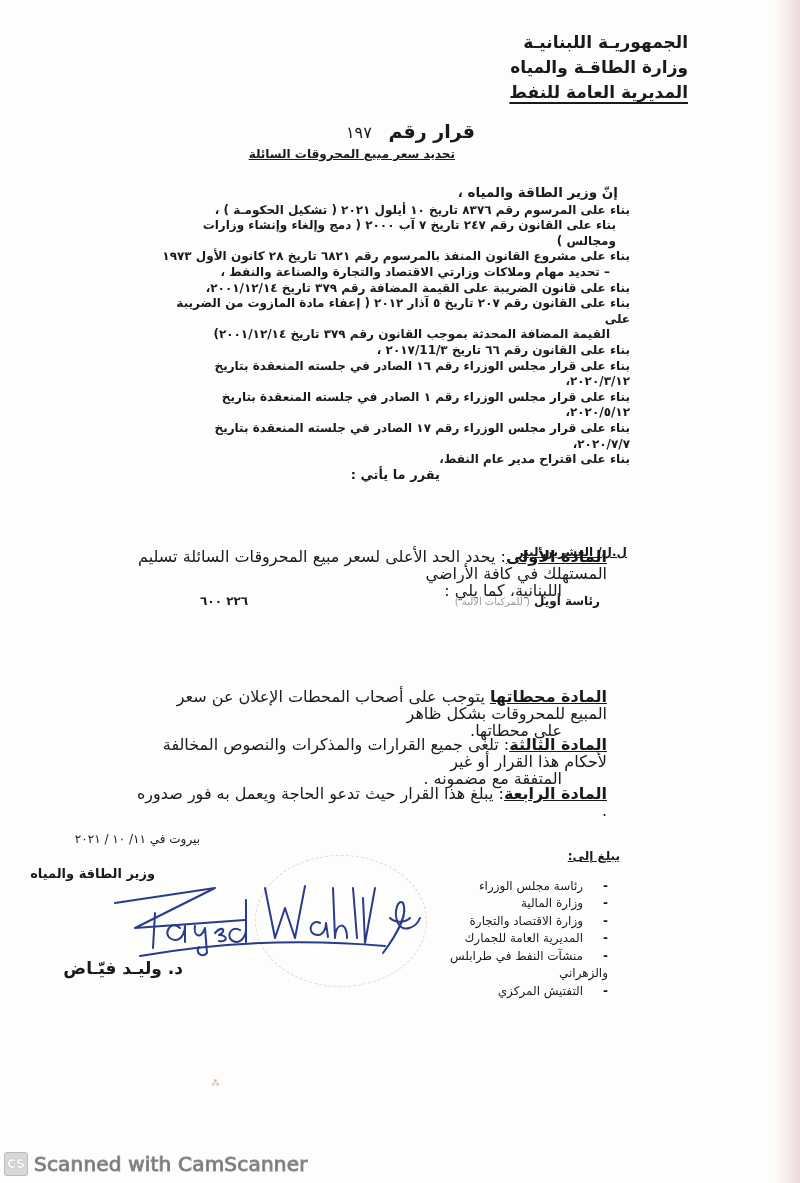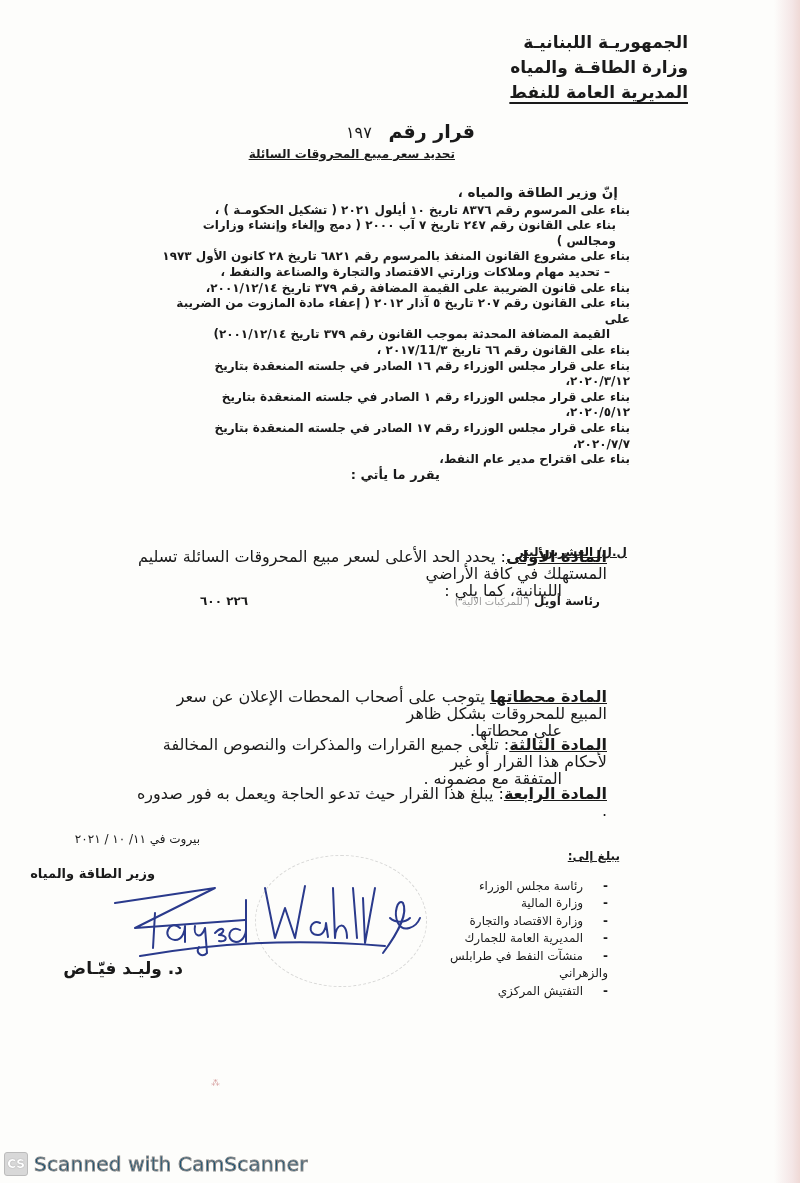--- a/index.html
+++ b/index.html
@@ -57,21 +57,21 @@
     .stamp { top:855px; left:255px; width:170px; height:130px; border-radius:50%;
       border:1px dashed rgba(150,150,150,0.35); }
 
     .mark { top:1078px; right:580px; color:#d49a9a; font-size:9px; }
 
     .cs-footer { top:1146px; left:4px; height:30px; display:flex; align-items:flex-end; }
     .cs-logo { width:22px; height:22px; background:#d8d8d8; border:1px solid #bbb; border-radius:3px;
       color:#fff; font-family:"DejaVu Sans", sans-serif; font-weight:bold; font-size:12px;
       display:flex; align-items:center; justify-content:center; margin-right:6px;
       text-shadow:0 0 1px #777; }
-    .cs-text { font-family:"DejaVu Sans", sans-serif; font-size:20px; color:#0c4a6e;
+    .cs-text { font-family:"DejaVu Sans", sans-serif; font-size:20px; color:#737373;
       -webkit-text-stroke:1px #8a8a8a; letter-spacing:0.2px; }
   </style>
 </head>
 <body>
 
 <div class="page-edge"></div>
 
 <div class="abs header rtl">
   <div>الجمهوريـة اللبنانيـة</div>
   <div>وزارة الطاقـة والمياه</div>

